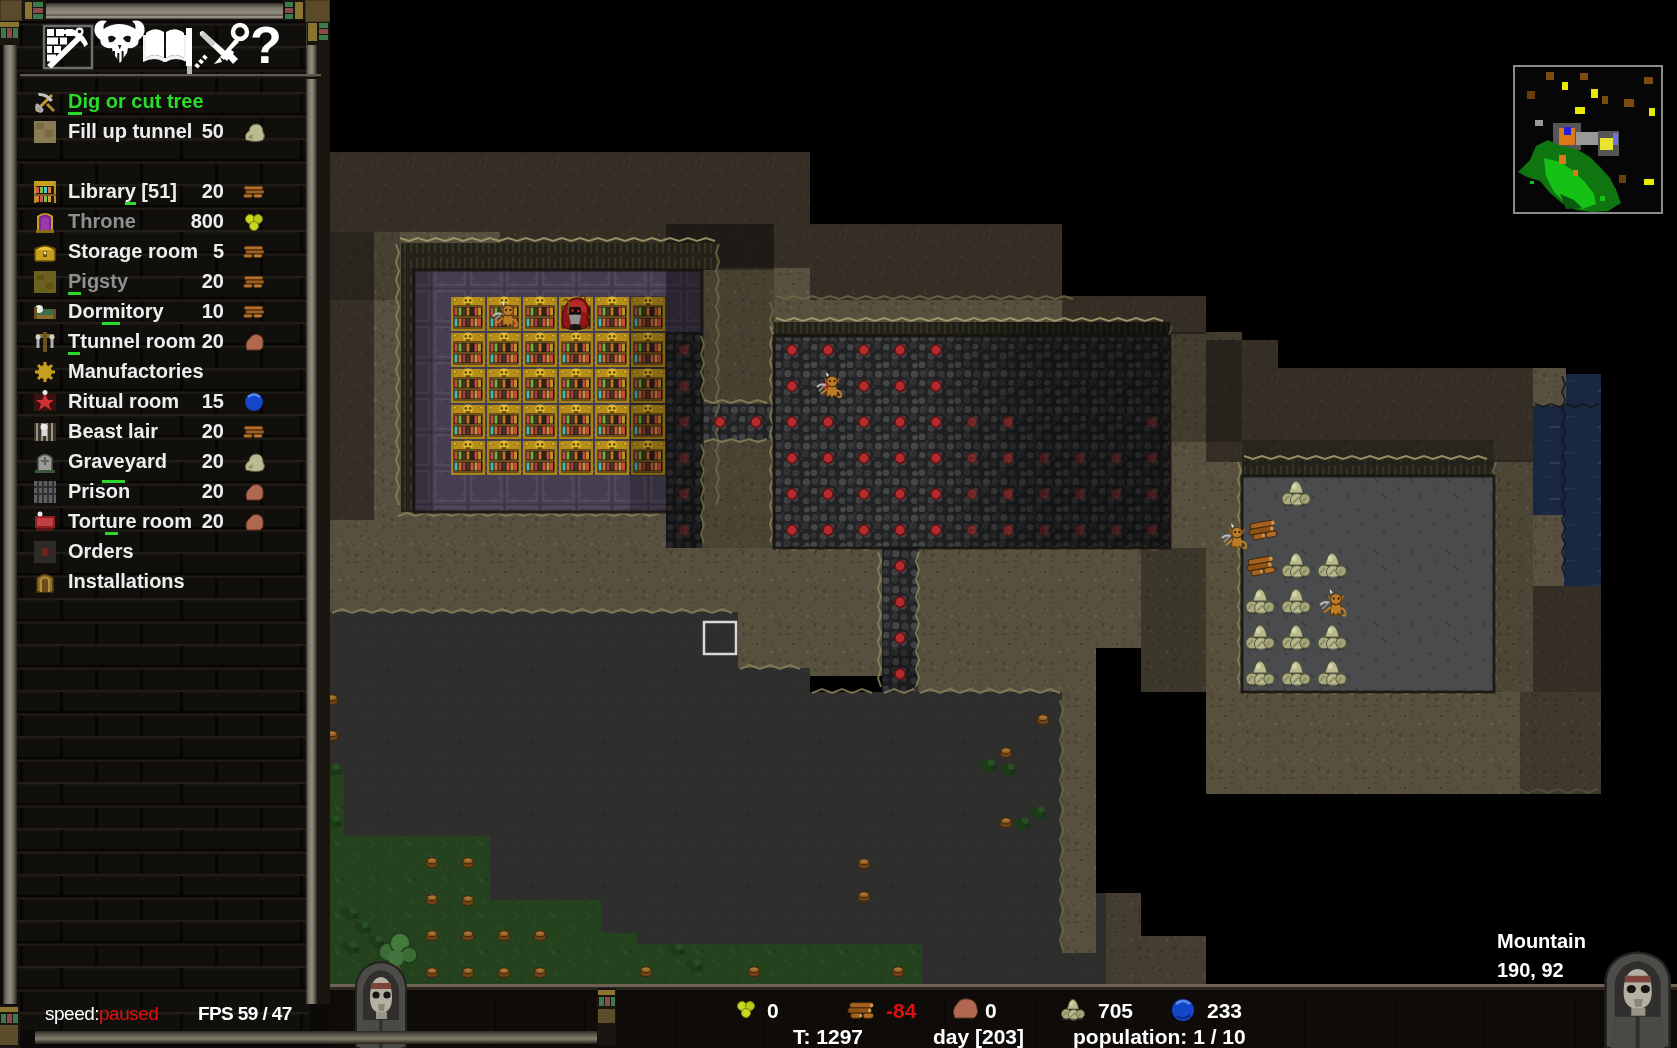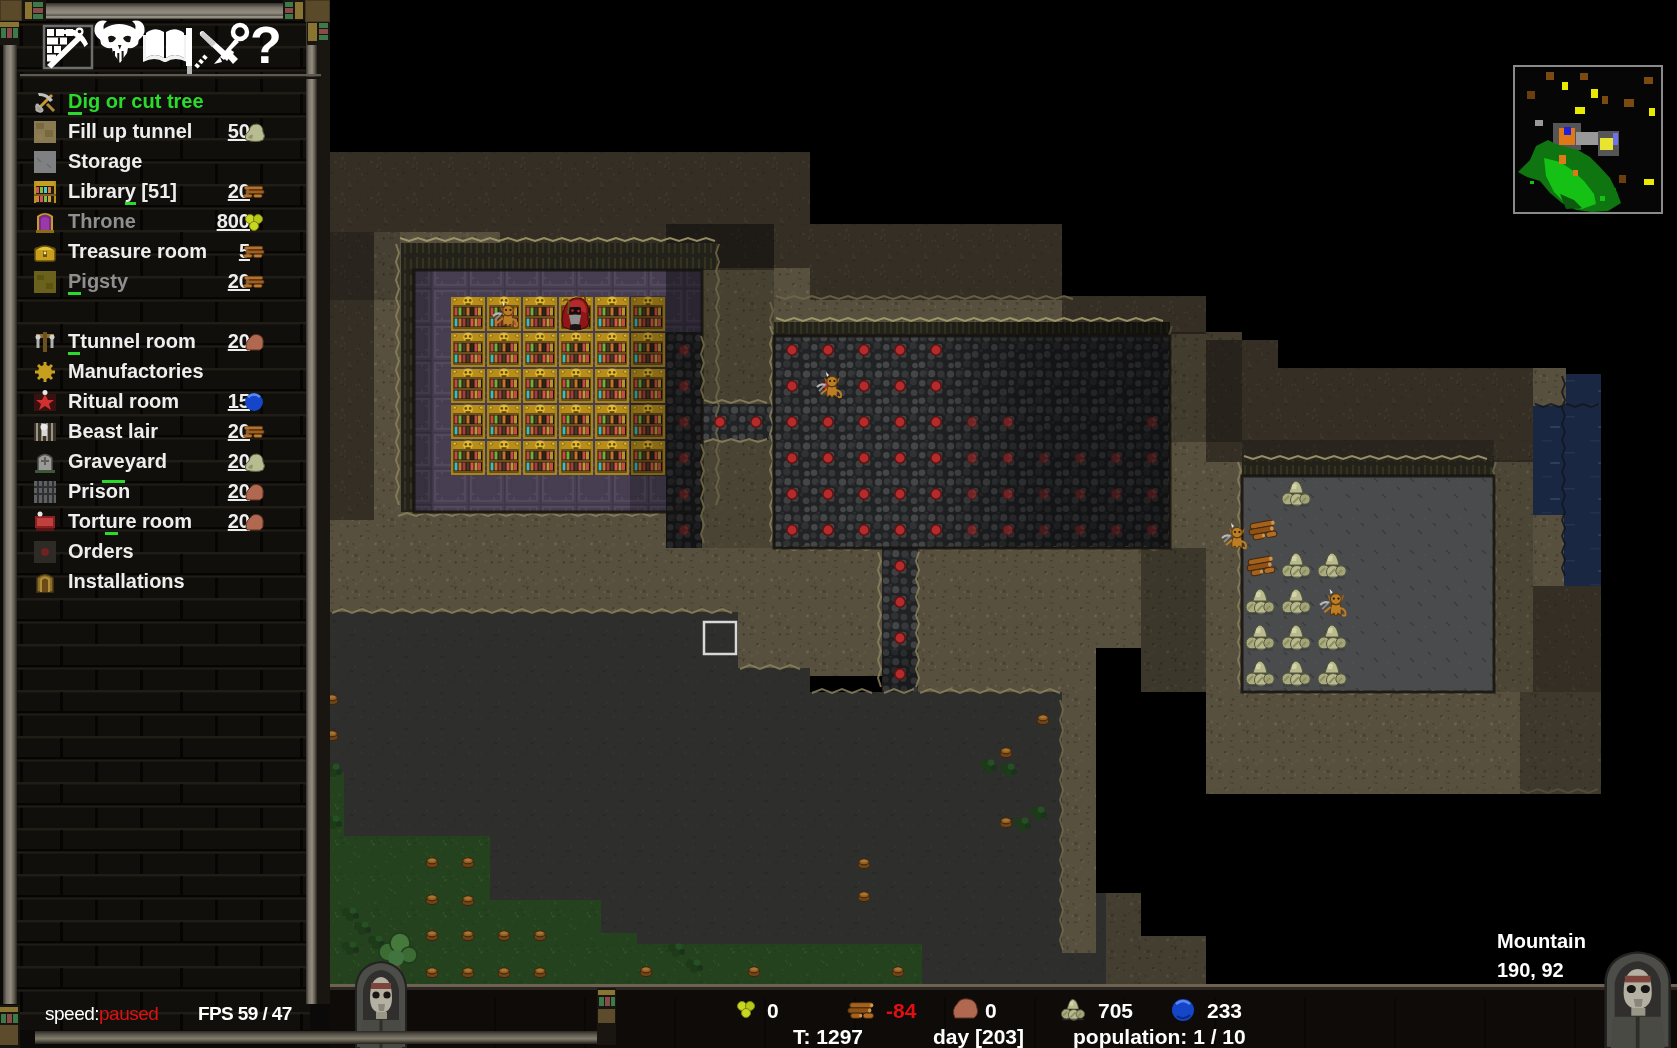--- a/index.html
+++ b/index.html
@@ -1,20 +1,20 @@
 <!DOCTYPE html>
 <html><head><meta charset="utf-8"><style>
 html,body{margin:0;padding:0;background:#000;}
 *{box-sizing:border-box;}
 #root{position:relative;width:1677px;height:1048px;background:#000;overflow:hidden;font-family:"Liberation Sans",sans-serif;}
 .abs{position:absolute;}
 .row{position:absolute;left:17px;width:276px;height:30px;}
 .ric{position:absolute;left:16px;top:3px;width:24px;height:24px;}
 .rtx{position:absolute;left:51px;top:3px;font-size:20px;font-weight:bold;color:#eeeeee;white-space:nowrap;letter-spacing:0px;}
-.rco{position:absolute;right:43px;top:3px;font-size:20px;font-weight:bold;color:#eeeeee;text-align:right;text-decoration:underline;}
+.rco{position:absolute;right:69px;top:3px;font-size:20px;font-weight:bold;color:#eeeeee;text-align:right;}
 .rci{position:absolute;right:28px;top:4px;width:22px;height:22px;}
 .grey{color:#8f8f8f;}
 .gtx{color:#2bdb2b;}
 </style></head><body>
 <div id="root">
 
 <svg class="abs" style="left:0;top:0" width="1677" height="1048">
 <defs>
 <pattern id="mtn" width="36" height="36" patternUnits="userSpaceOnUse">
           <rect width="36" height="36" fill="#57503e"></rect>
@@ -1031,27 +1031,20 @@
           <rect x="4" y="14" width="6" height="6" fill="#97876040"></rect>
         </svg>
 <div class="rtx ">Fill up tunnel</div>
 <div class="rco">50</div>
 <svg class="rci" viewBox="0 0 22 22">
           <path d="M3 19 Q1 13 6 10 Q7 3 14 3 Q20 4 20 11 Q23 15 20 19 Q14 22 3 19 Z" fill="#b9bb90" stroke="#5c5e40" stroke-width="1"></path>
           <path d="M5 17 Q7 13 10 14 L9 18 Z" fill="#8f916a"></path>
         </svg>
 </div>
 
-<div class="row" style="top:147px">
-<svg class="ric" viewBox="0 0 24 24">
-          <rect x="1" y="1" width="22" height="22" fill="#7e8082"></rect>
-          <path d="M4 8 l4 4 M14 14 l4 4" stroke="#6a6c6e" stroke-width="1.5"></path>
-        </svg>
-<div class="rtx ">Storage</div>
-</div>
 
 <div class="row" style="top:177px">
 <svg class="ric" viewBox="0 0 24 24">
           <rect x="1" y="1" width="22" height="22" fill="#241a10"></rect>
           <rect x="1" y="1" width="22" height="5" fill="#c79f1e"></rect>
           <rect x="1" y="1" width="2" height="22" fill="#b8941c"></rect>
           <rect x="21" y="1" width="2" height="22" fill="#b8941c"></rect>
           <rect x="3" y="7" width="3" height="6" fill="#d45454"></rect>
           <rect x="7" y="7" width="3" height="6" fill="#7ac043"></rect>
           <rect x="11" y="7" width="3" height="6" fill="#52c8c8"></rect>
@@ -1090,21 +1083,21 @@
         </svg>
 </div>
 
 <div class="row" style="top:237px">
 <svg class="ric" viewBox="0 0 24 24">
           <rect x="2" y="8" width="20" height="13" rx="2" fill="#c79f1e" stroke="#6b5208" stroke-width="1.5"></rect>
           <path d="M2 10 Q12 2 22 10" fill="#e6c33a" stroke="#6b5208" stroke-width="1.5"></path>
           <rect x="10" y="11" width="4" height="6" fill="#6b5208"></rect>
           <circle cx="12" cy="13" r="1.4" fill="#ffe680"></circle>
         </svg>
-<div class="rtx ">Treasure room</div>
+<div class="rtx ">Storage room</div>
 <div class="rco">5</div>
 <svg class="rci" viewBox="0 0 22 22">
           <g transform="scale(0.66)">
             <rect x="2" y="8" width="28" height="5" rx="2.5" fill="#b5702a" stroke="#5c3812"></rect>
             <rect x="4" y="14" width="28" height="5" rx="2.5" fill="#a05e20" stroke="#5c3812"></rect>
             <rect x="1" y="20" width="13" height="5" rx="2.5" fill="#b5702a" stroke="#5c3812"></rect>
             <rect x="16" y="20" width="13" height="5" rx="2.5" fill="#c07a30" stroke="#5c3812"></rect>
           </g>
         </svg>
 </div>
@@ -1120,20 +1113,39 @@
 <svg class="rci" viewBox="0 0 22 22">
           <g transform="scale(0.66)">
             <rect x="2" y="8" width="28" height="5" rx="2.5" fill="#b5702a" stroke="#5c3812"></rect>
             <rect x="4" y="14" width="28" height="5" rx="2.5" fill="#a05e20" stroke="#5c3812"></rect>
             <rect x="1" y="20" width="13" height="5" rx="2.5" fill="#b5702a" stroke="#5c3812"></rect>
             <rect x="16" y="20" width="13" height="5" rx="2.5" fill="#c07a30" stroke="#5c3812"></rect>
           </g>
         </svg>
 </div>
 
+<div class="row" style="top:297px">
+<svg class="ric" viewBox="0 0 24 24">
+          <rect x="1" y="9" width="22" height="9" rx="2" fill="#3e6b4a"></rect>
+          <circle cx="6" cy="9" r="4" fill="#e8e8e8"></circle>
+          <rect x="1" y="15" width="22" height="4" fill="#8a6d2a"></rect>
+          <rect x="1" y="7" width="3" height="12" fill="#6b511e"></rect>
+          <rect x="20" y="9" width="3" height="10" fill="#6b511e"></rect>
+        </svg>
+<div class="rtx "><span>Dor</span><span style="border-bottom:3px solid #2bdb2b;padding-bottom:0px">m</span><span>itory</span></div>
+<div class="rco">10</div>
+<svg class="rci" viewBox="0 0 22 22">
+          <g transform="scale(0.66)">
+            <rect x="2" y="8" width="28" height="5" rx="2.5" fill="#b5702a" stroke="#5c3812"></rect>
+            <rect x="4" y="14" width="28" height="5" rx="2.5" fill="#a05e20" stroke="#5c3812"></rect>
+            <rect x="1" y="20" width="13" height="5" rx="2.5" fill="#b5702a" stroke="#5c3812"></rect>
+            <rect x="16" y="20" width="13" height="5" rx="2.5" fill="#c07a30" stroke="#5c3812"></rect>
+          </g>
+        </svg>
+</div>
 
 <div class="row" style="top:327px">
 <svg class="ric" viewBox="0 0 24 24">
           <rect x="3" y="4" width="18" height="4" fill="#8a6d2a"></rect>
           <rect x="10" y="2" width="4" height="20" fill="#6b511e"></rect>
           <path d="M5 8 L5 18 M19 8 L19 18" stroke="#b0b0b0" stroke-width="3"></path>
           <circle cx="5" cy="7" r="2.5" fill="#d0d0d0"></circle>
           <circle cx="19" cy="7" r="2.5" fill="#d0d0d0"></circle>
         </svg>
 <div class="rtx "><span></span><span style="border-bottom:3px solid #2bdb2b;padding-bottom:0px">T</span><span>tunnel room</span></div>

